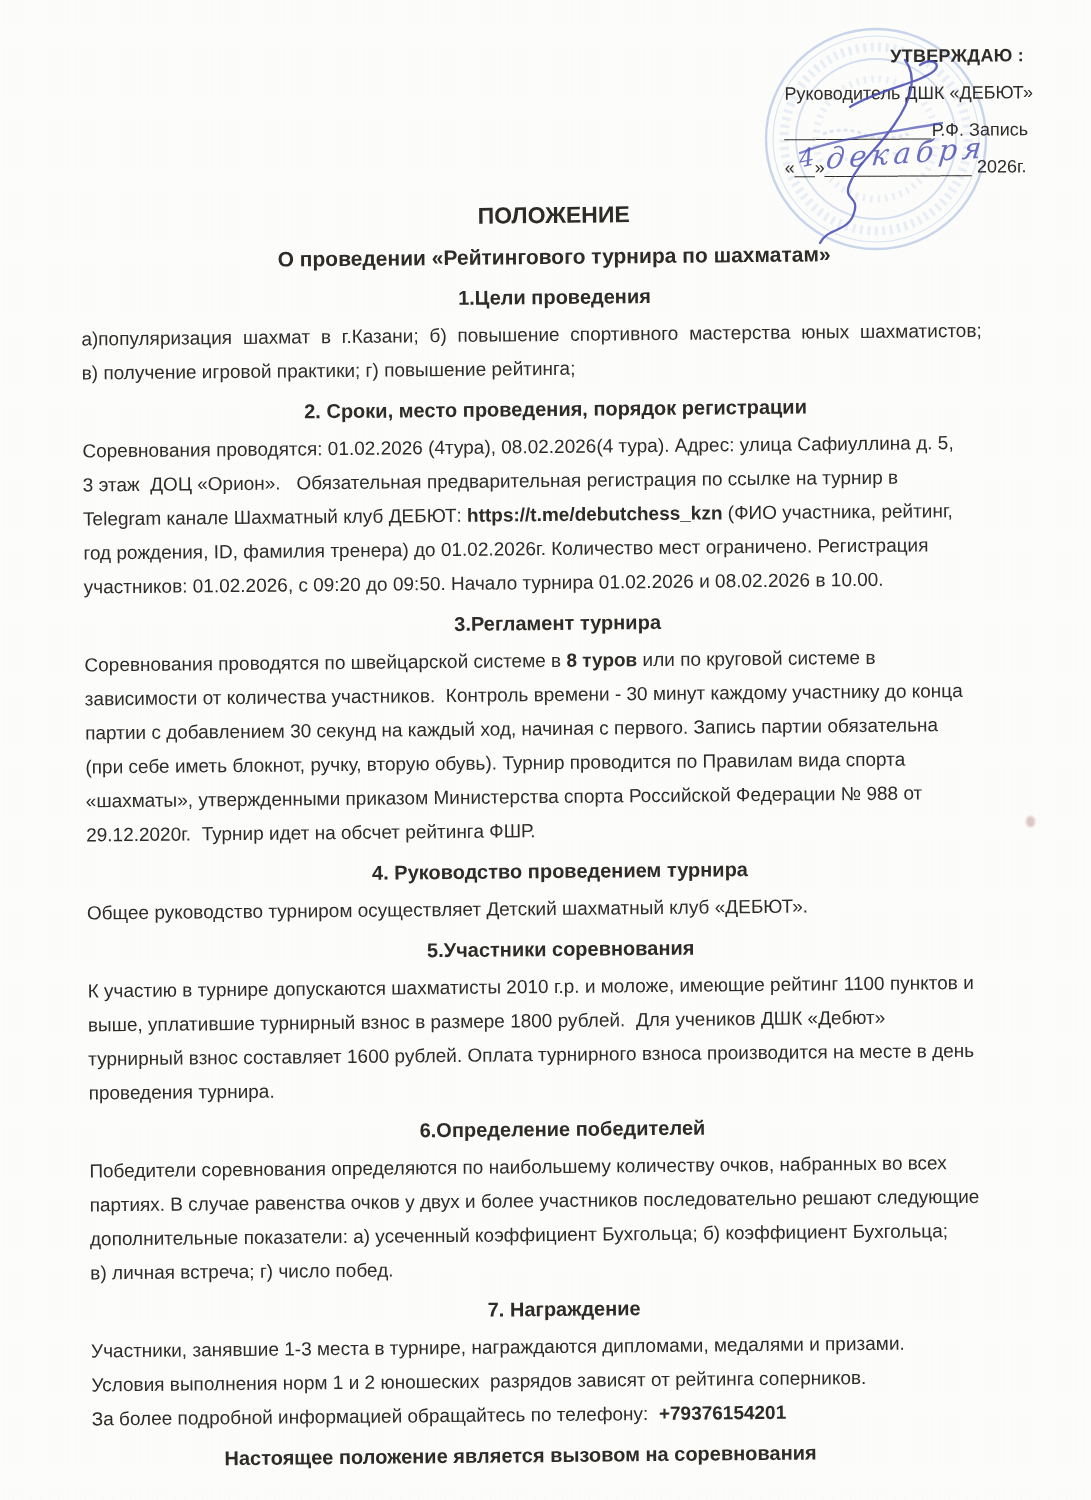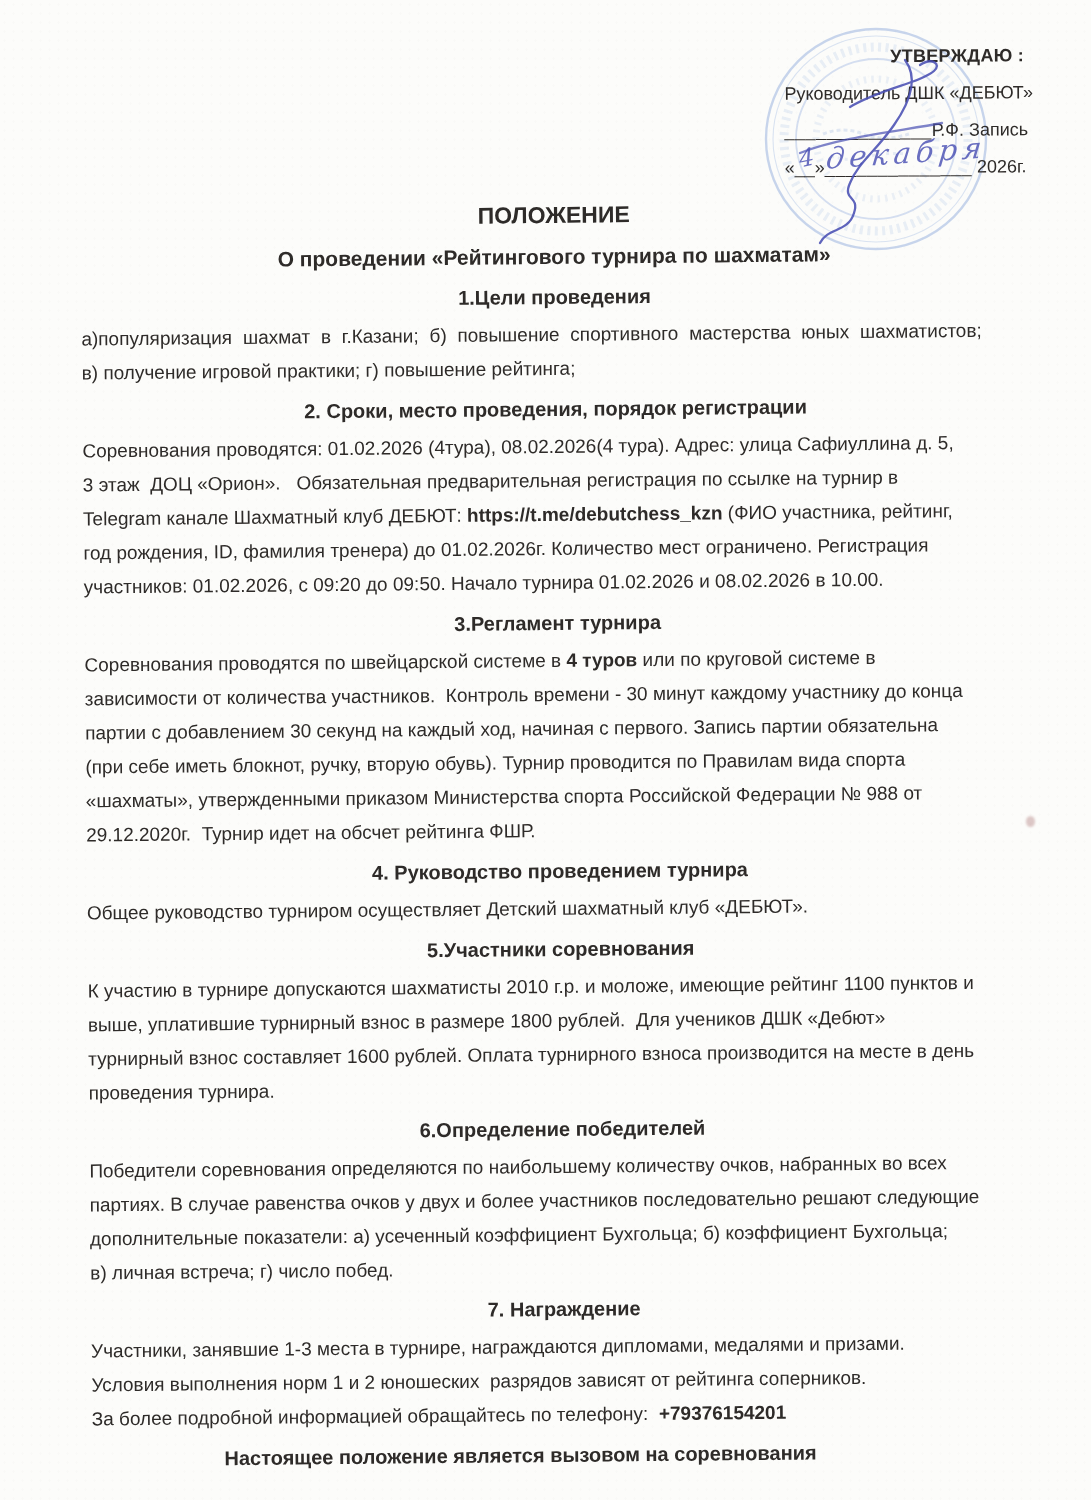--- a/index.html
+++ b/index.html
@@ -104,21 +104,21 @@
             <div class="doc-line"><span>Соревнования проводятся: 01.02.2026 (4тура), 08.02.2026(4 тура). Адрес: улица Сафиуллина д. 5,</span></div>
             <div class="doc-line"><span>3 этаж  ДОЦ «Орион».   Обязательная предварительная регистрация по ссылке на турнир в</span></div>
             <div class="doc-line"><span>Telegram канале Шахматный клуб ДЕБЮТ: </span><span class="b">https://t.me/debutchess_kzn</span><span> (ФИО участника, рейтинг,</span></div>
             <div class="doc-line"><span>год рождения, ID, фамилия тренера) до 01.02.2026г. Количество мест ограничено. Регистрация</span></div>
             <div class="doc-line"><span>участников: 01.02.2026, с 09:20 до 09:50. Начало турнира 01.02.2026 и 08.02.2026 в 10.00.</span></div>
           </div>
         </section>
         <section class="doc-section">
           <div class="sec-heading">3.Регламент турнира</div>
           <div class="sec-body">
-            <div class="doc-line"><span>Соревнования проводятся по швейцарской системе в </span><span class="b">4 туров</span><span> или по круговой системе в</span></div>
+            <div class="doc-line"><span>Соревнования проводятся по швейцарской системе в </span><span class="b">8 туров</span><span> или по круговой системе в</span></div>
             <div class="doc-line"><span>зависимости от количества участников.  Контроль времени - 30 минут каждому участнику до конца</span></div>
             <div class="doc-line"><span>партии с добавлением 30 секунд на каждый ход, начиная с первого. Запись партии обязательна</span></div>
             <div class="doc-line"><span>(при себе иметь блокнот, ручку, вторую обувь). Турнир проводится по Правилам вида спорта</span></div>
             <div class="doc-line"><span>«шахматы», утвержденными приказом Министерства спорта Российской Федерации № 988 от</span></div>
             <div class="doc-line"><span>29.12.2020г.  Турнир идет на обсчет рейтинга ФШР.</span></div>
           </div>
         </section>
         <section class="doc-section">
           <div class="sec-heading">4. Руководство проведением турнира</div>
           <div class="sec-body">

